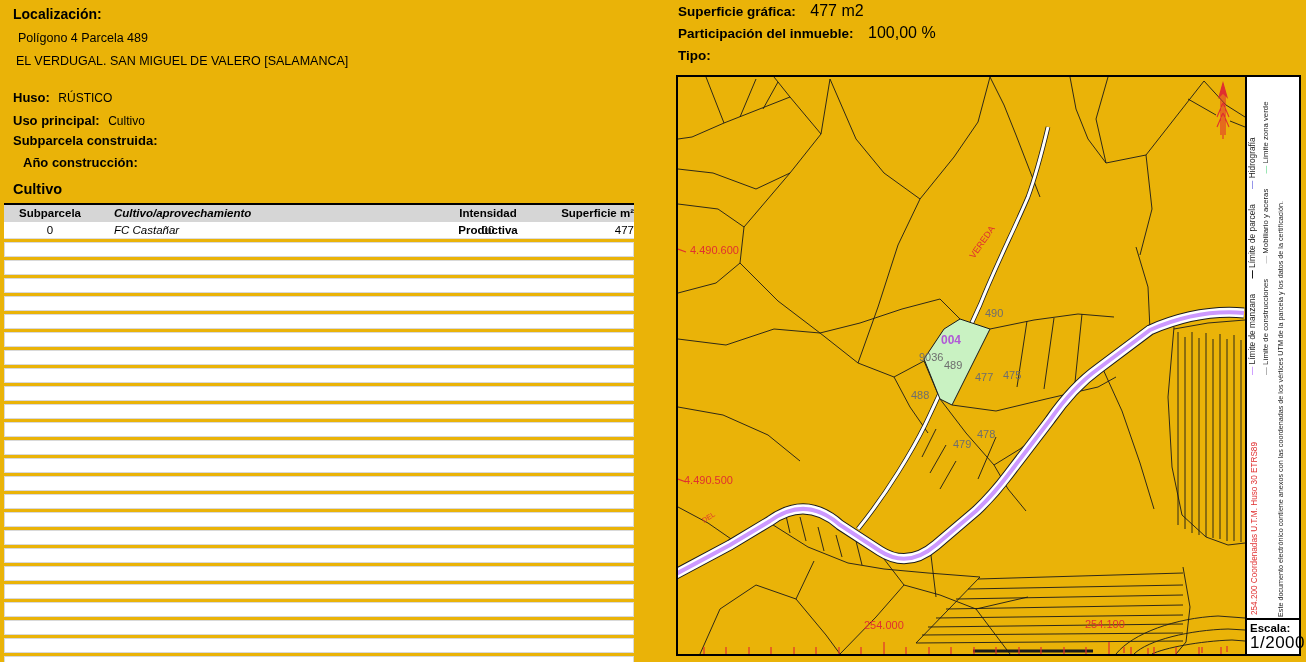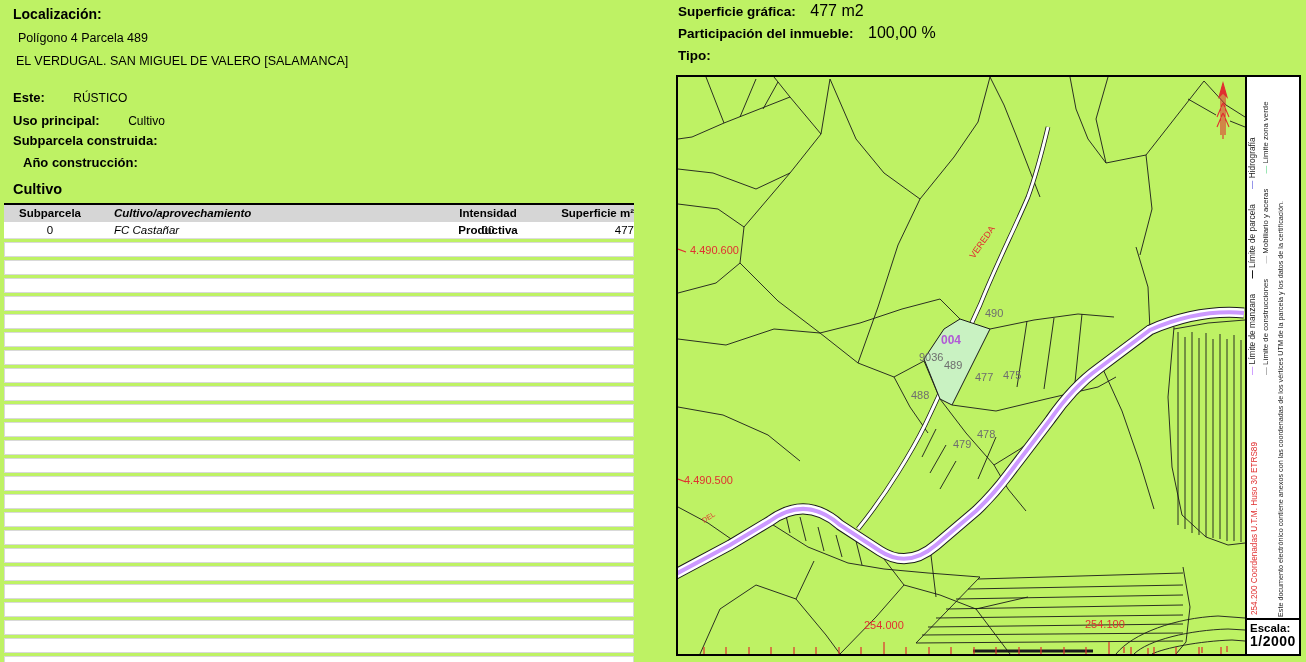--- a/index.html
+++ b/index.html
@@ -1,23 +1,23 @@
 <!DOCTYPE html>
 <html><head>
 <meta charset="utf-8">
 <style>
   html,body{margin:0;padding:0;background:#fff;}
   #page{position:relative;width:1306px;height:662px;overflow:hidden;
-        font-family:"Liberation Sans",sans-serif;color:#000;background:#bef264;}
+        font-family:"Liberation Sans",sans-serif;color:#000;background:#eab308;}
   .abs{position:absolute;}
   
   .h-bold{font-weight:bold;font-size:14px;}
   .line{font-size:12.5px;}
   .lbl{font-weight:bold;font-size:13px;}
-  .val{font-size:12px;margin-left:24px;}
+  .val{font-size:12px;margin-left:4px;}
   .cultivo-title{font-weight:bold;font-size:14.5px;}
   #cultivo-table{position:absolute;left:4px;top:203px;width:630px;}
   .t-head{display:flex;background:#d6d6d6;border-top:2px solid #000;
           font-weight:bold;font-size:11.5px;height:17px;line-height:17px;}
   .t-row{display:flex;font-size:11.5px;height:16px;line-height:16px;background:#fff;
          border-bottom:1px solid #ddd;}
   .c1{width:92px;text-align:center;}
   .c2{width:315px;text-align:left;padding-left:18px;font-style:italic;}
   .c3{width:118px;text-align:center;}
   .c4{width:87px;text-align:right;}
@@ -35,38 +35,38 @@
   .vtext{position:absolute;writing-mode:vertical-rl;transform:rotate(180deg);
          white-space:nowrap;line-height:1;}
   .lg-items{font-size:8.3px;color:#222;}
   .lg-gap{display:inline-block;inline-size:13px;}
   .lg-dash{font-weight:bold;}
   #lg-coords{font-size:8.2px;}
   #lg-disclaimer{font-size:7.2px;color:#222;}
   #scale-box{position:absolute;left:0;bottom:0;width:100%;height:36px;
              border-top:2px solid #000;box-sizing:border-box;padding:2px 0 4px 3px;}
   #scale-label{font-size:11.5px;font-weight:bold;line-height:1.05;}
-  #scale-value{font-size:14px;font-weight:bold;line-height:1.0;letter-spacing:0.5px;}
+  #scale-value{font-size:17px;font-weight:normal;line-height:1.0;letter-spacing:0.5px;}
   
   .plabel{font-family:"Liberation Sans",sans-serif;font-size:11px;fill:#6e6e6e;}
   .plabel-sel{font-family:"Liberation Sans",sans-serif;font-size:12px;font-weight:bold;}
   .rlabel{font-family:"Liberation Sans",sans-serif;font-size:11px;}
   .rlabel-sm{font-family:"Liberation Sans",sans-serif;font-size:7px;}
 </style>
 </head>
 <body>
 
 <div id="page">
 
   <div class="abs h-bold" style="left:13px;top:6px;">Localización:</div>
   <div class="abs line" style="left:18px;top:31px;">Polígono 4 Parcela 489</div>
   <div class="abs line" style="left:16px;top:54px;">EL VERDUGAL. SAN MIGUEL DE VALERO [SALAMANCA]</div>
 
   <div class="abs" style="left:13px;top:88px;">
-    <span class="lbl">Este:</span>
+    <span class="lbl">Huso:</span>
     <span class="val">RÚSTICO</span>
   </div>
   <div class="abs" style="left:13px;top:111px;">
     <span class="lbl">Uso principal:</span>
     <span class="val">Cultivo</span>
   </div>
   <div class="abs lbl" style="left:13px;top:133px;">Subparcela construida:</div>
   <div class="abs lbl" style="left:23px;top:155px;">Año construcción:</div>
 
   <div class="abs cultivo-title" style="left:13px;top:181px;">Cultivo</div>

